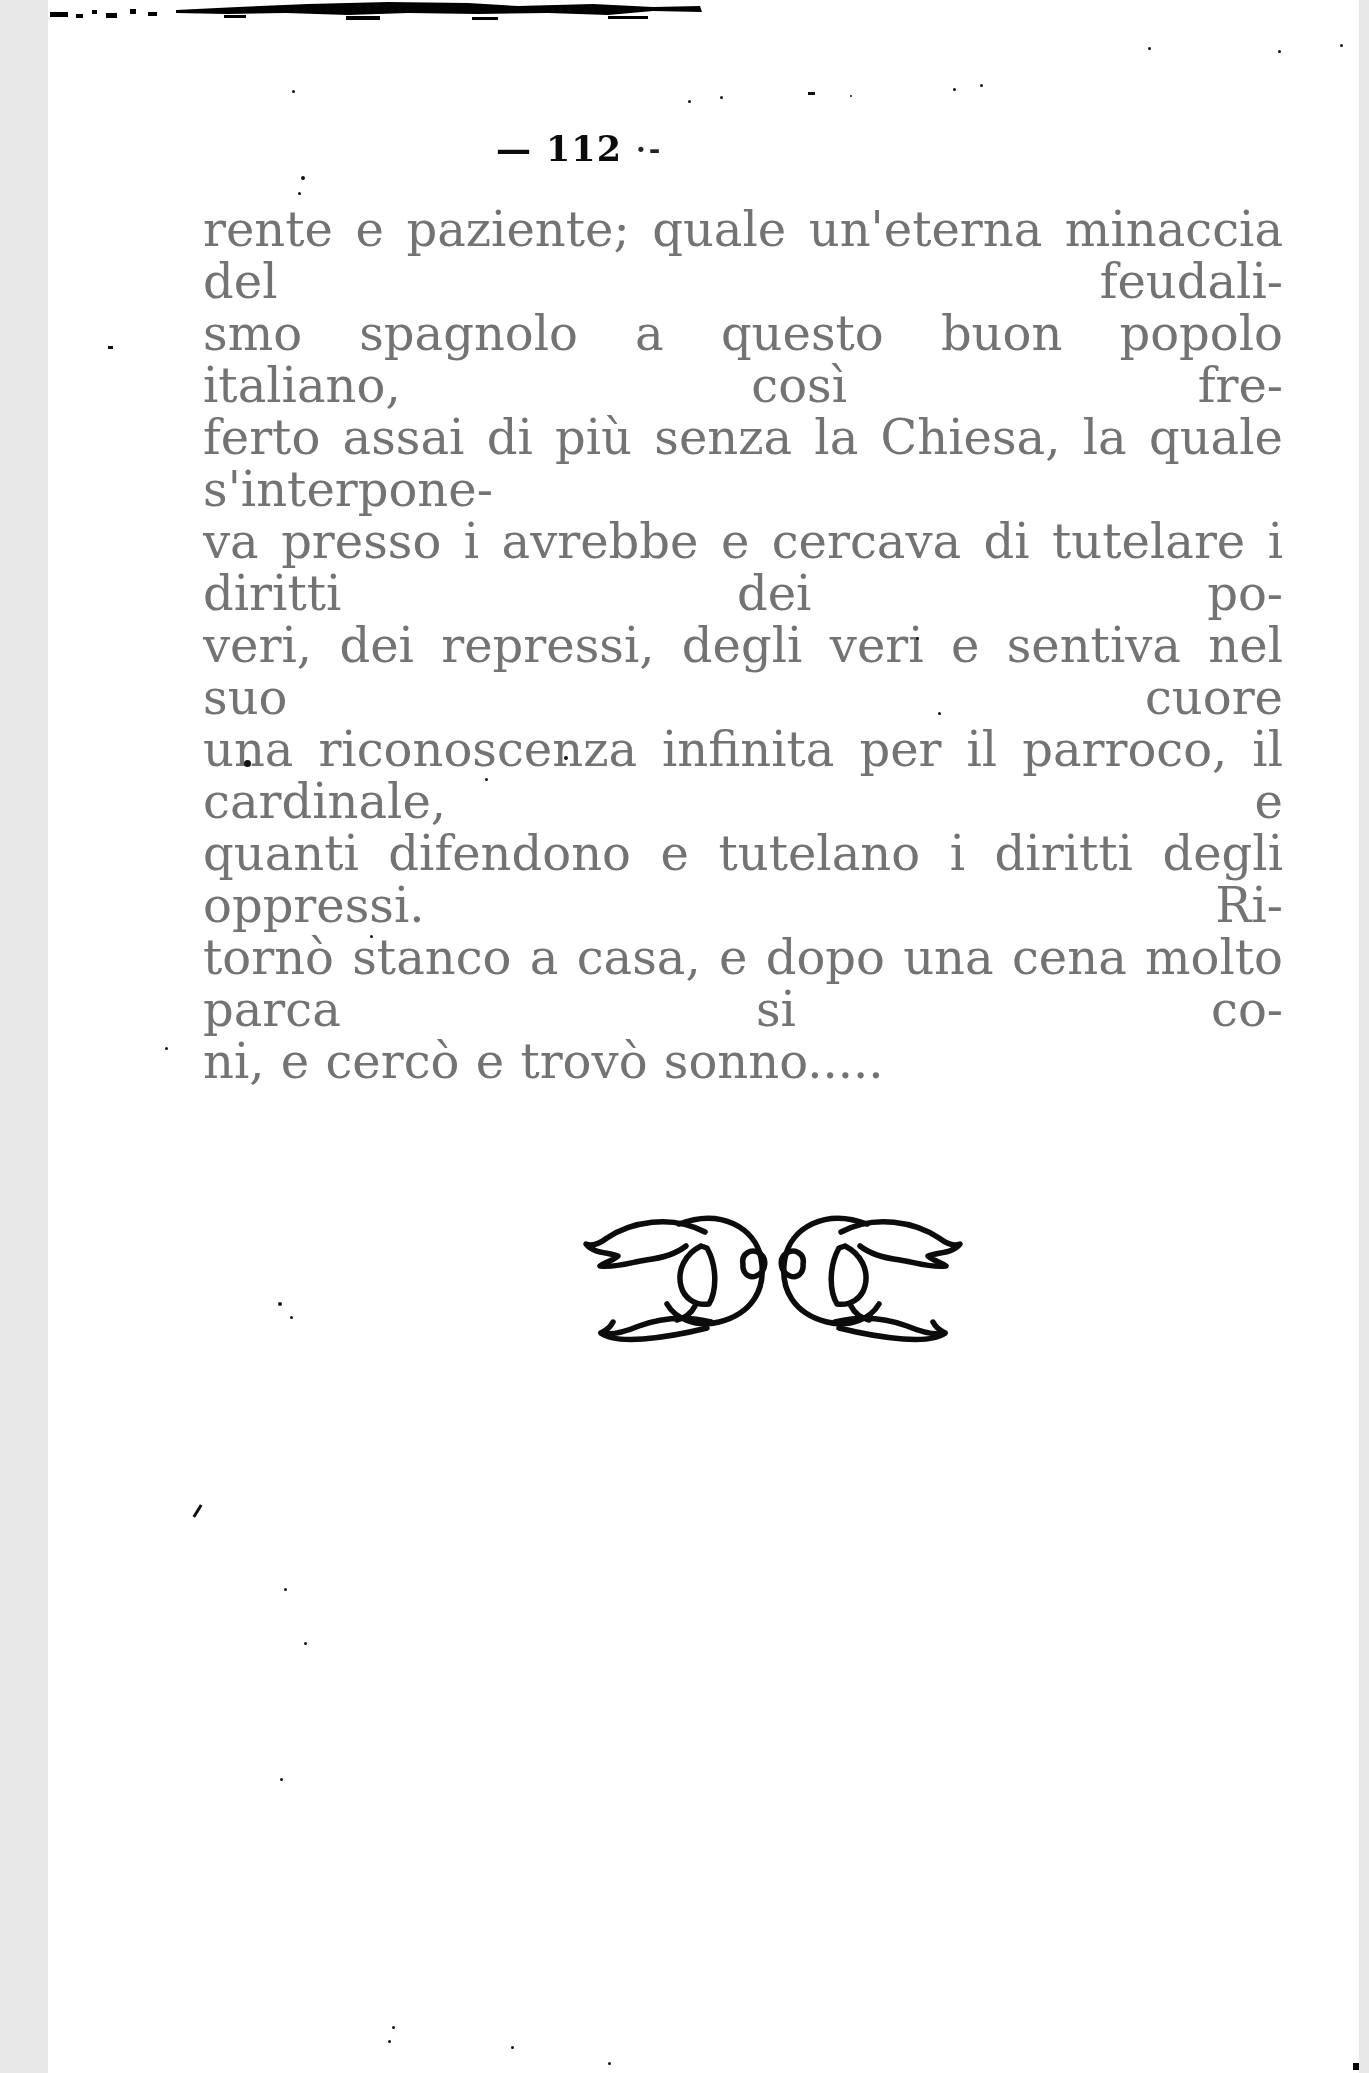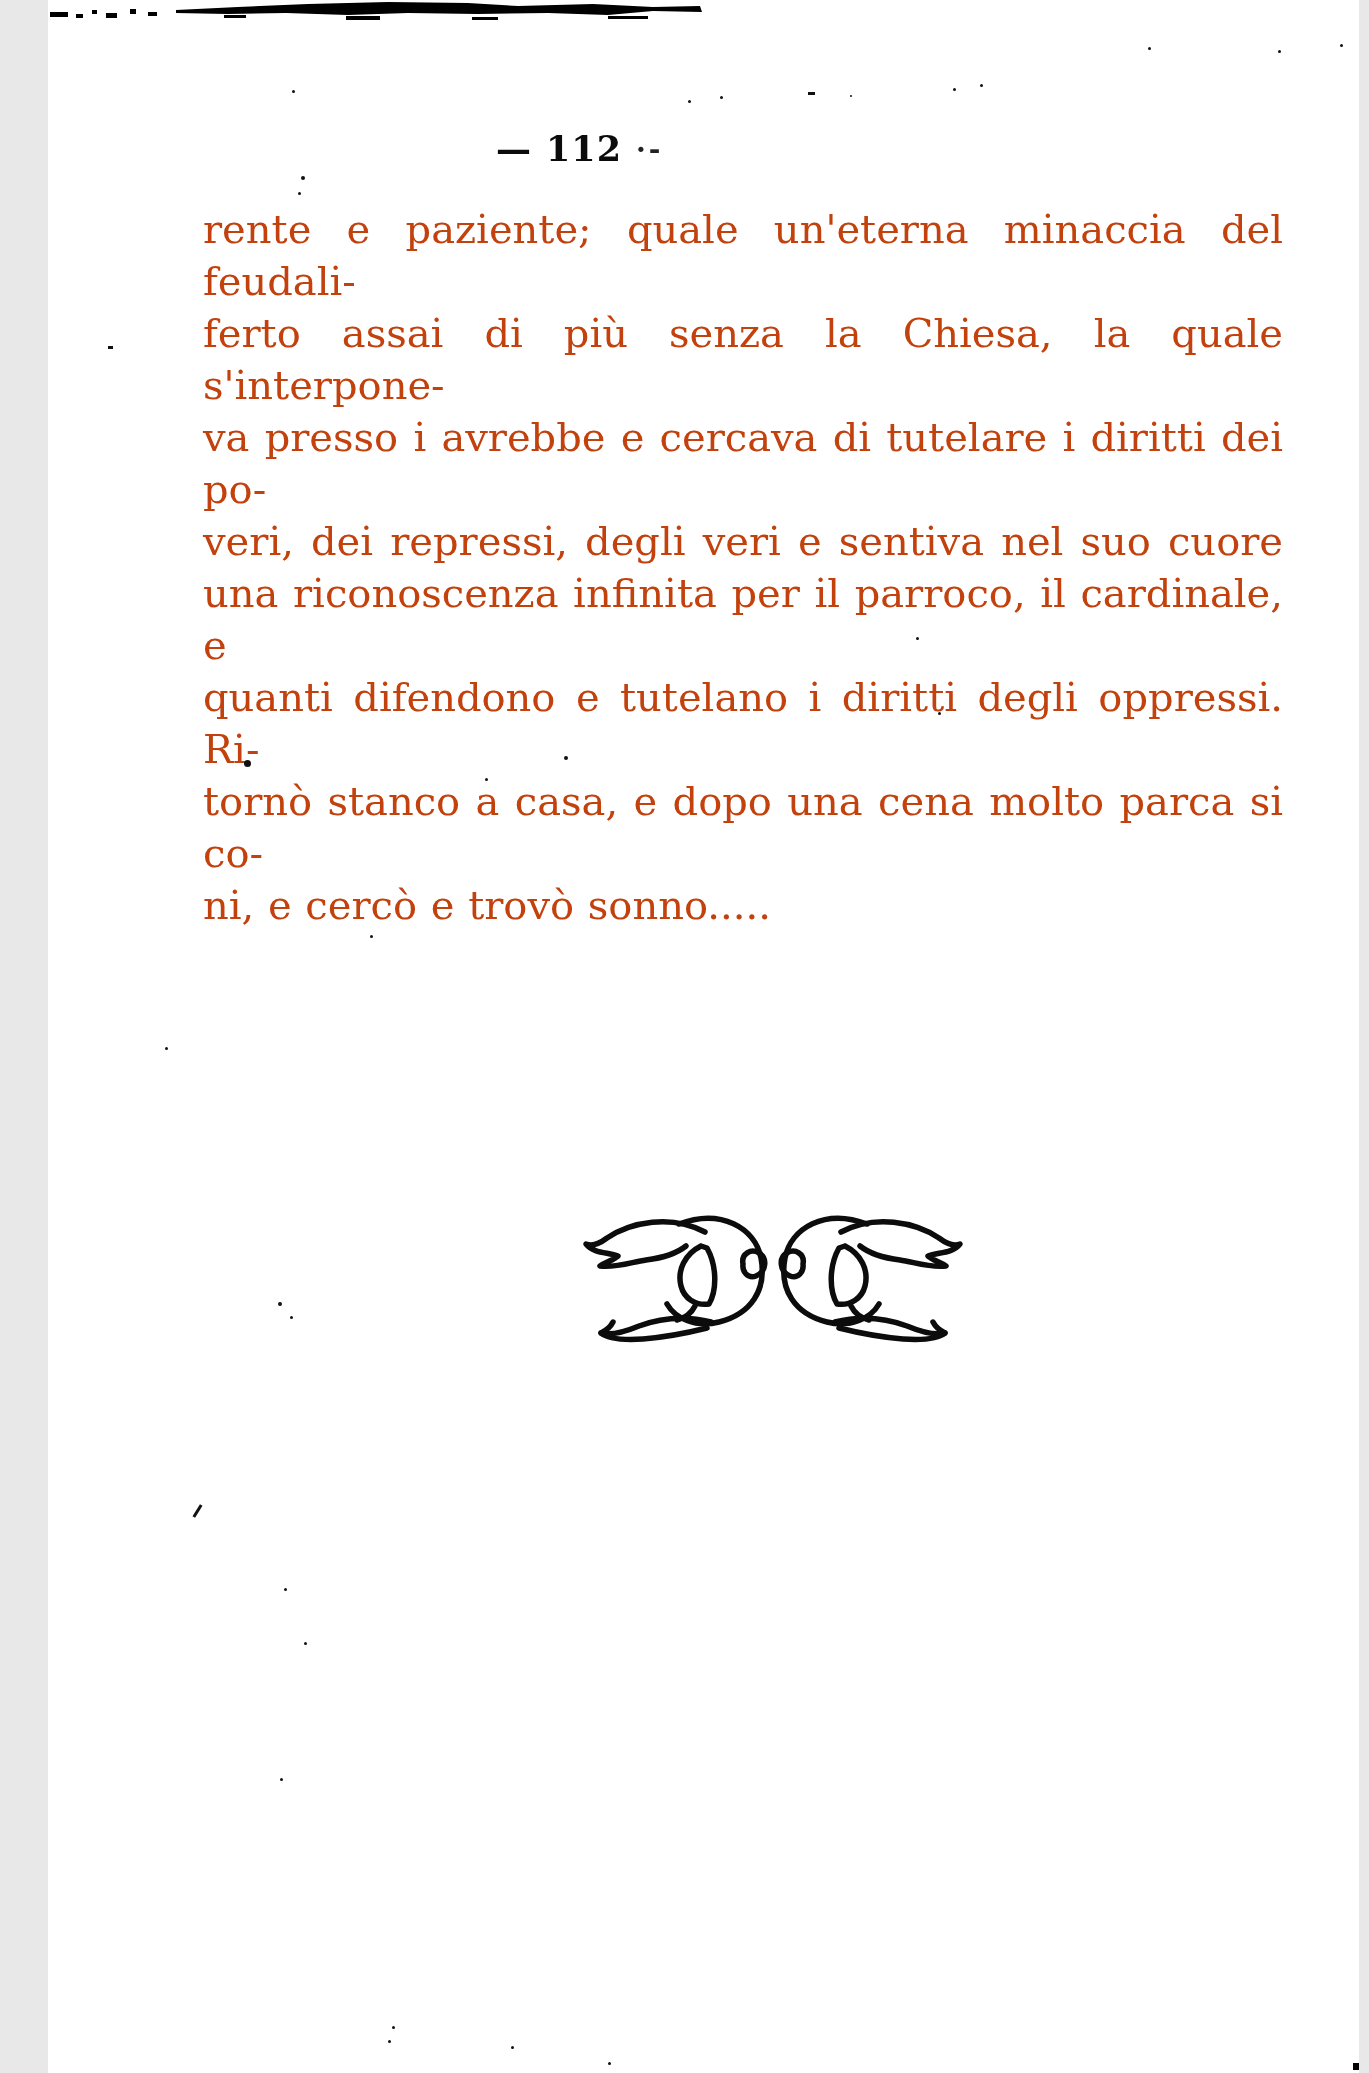--- a/index.html
+++ b/index.html
@@ -34,26 +34,26 @@
   }
 
   
   .text-block {
     position: absolute;
     left: 155px;
     top: 203px;
     width: 1080px;
   }
   .text-line {
-    font-size: 40px;
+    font-size: 48px;
     line-height: 52px;
     text-align: justify;
     text-align-last: justify;
     word-spacing: 1px;
-    color: #c2410c;
+    color: #737373;
   }
   .text-line.last {
     text-align: left;
     text-align-last: left;
   }
 
   
   .ornament {
     position: absolute;
     left: 535px;
@@ -90,20 +90,21 @@
     <rect x="82" y="9" width="6" height="5" fill="#000"></rect>
     <rect x="100" y="12" width="9" height="4" fill="#000"></rect>
   </svg>
 
   <div class="page-header">
     <span>—</span><span class="num">112</span><span class="right-mark">·-</span>
   </div>
 
   <div class="text-block">
     <div class="text-line">rente e paziente; quale un'eterna minaccia del feudali-</div>
+    <div class="text-line">smo spagnolo a questo buon popolo italiano, così fre-</div>
     <div class="text-line">ferto assai di più senza la Chiesa, la quale s'interpone-</div>
     <div class="text-line">va presso i avrebbe e cercava di tutelare i diritti dei po-</div>
     <div class="text-line">veri, dei repressi, degli veri e sentiva nel suo cuore</div>
     <div class="text-line">una riconoscenza infinita per il parroco, il cardinale, e</div>
     <div class="text-line">quanti difendono e tutelano i diritti degli oppressi. Ri-</div>
     <div class="text-line">tornò stanco a casa, e dopo una cena molto parca si co-</div>
     <div class="text-line last">ni, e cercò e trovò sonno.....</div>
   </div>
 
   <svg class="ornament" viewBox="0 0 380 145">

